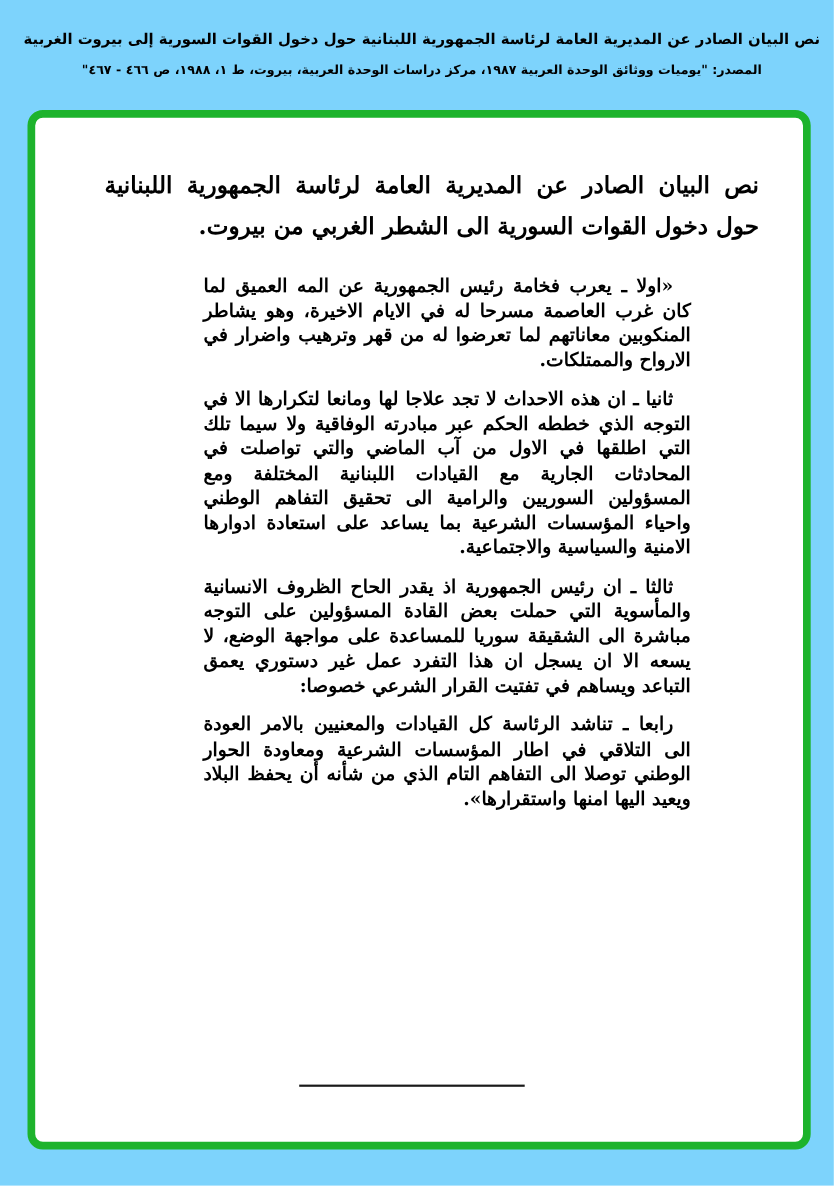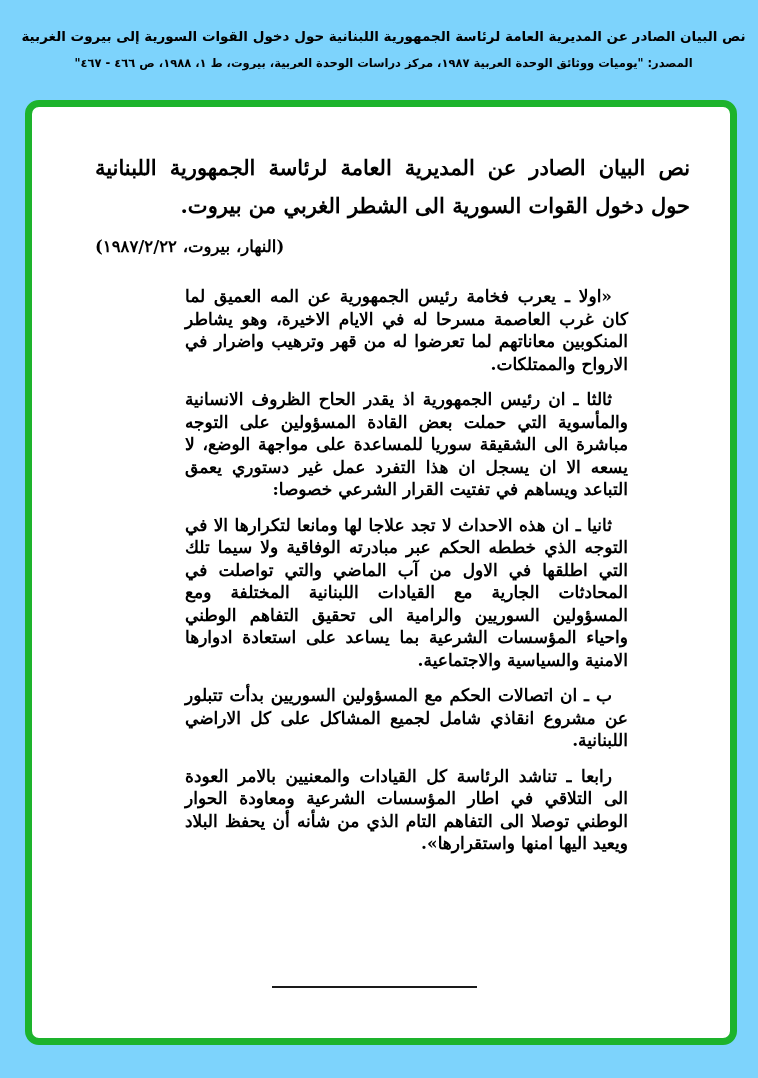--- a/index.html
+++ b/index.html
@@ -110,27 +110,25 @@
   <div class="scan-header">
     <div class="line1">نص البيان الصادر عن المديرية العامة لرئاسة الجمهورية اللبنانية حول دخول القوات السورية إلى بيروت الغربية</div>
     <div class="line2">المصدر: "يوميات ووثائق الوحدة العربية ١٩٨٧، مركز دراسات الوحدة العربية، بيروت، ط ١، ١٩٨٨، ص ٤٦٦ - ٤٦٧"</div>
   </div>
 
   <div class="frame">
     <div class="doc">
 
       <div class="doc-title">نص البيان الصادر عن المديرية العامة لرئاسة الجمهورية اللبنانية حول دخول القوات السورية الى الشطر الغربي من بيروت.</div>
 
-      <div class="doc-dateline">(النهار، بيروت، ١٩٨٧/٢/٢٢)</div>
 
       <div class="doc-body">
         <p>«اولا ـ يعرب فخامة رئيس الجمهورية عن المه العميق لما كان غرب العاصمة مسرحا له في الايام الاخيرة، وهو يشاطر المنكوبين معاناتهم لما تعرضوا له من قهر وترهيب واضرار في الارواح والممتلكات.</p>
+        <p>ثانيا ـ ان هذه الاحداث لا تجد علاجا لها ومانعا لتكرارها الا في التوجه الذي خططه الحكم عبر مبادرته الوفاقية ولا سيما تلك التي اطلقها في الاول من آب الماضي والتي تواصلت في المحادثات الجارية مع القيادات اللبنانية المختلفة ومع المسؤولين السوريين والرامية الى تحقيق التفاهم الوطني واحياء المؤسسات الشرعية بما يساعد على استعادة ادوارها الامنية والسياسية والاجتماعية.</p>
         <p>ثالثا ـ ان رئيس الجمهورية اذ يقدر الحاح الظروف الانسانية والمأسوية التي حملت بعض القادة المسؤولين على التوجه مباشرة الى الشقيقة سوريا للمساعدة على مواجهة الوضع، لا يسعه الا ان يسجل ان هذا التفرد عمل غير دستوري يعمق التباعد ويساهم في تفتيت القرار الشرعي خصوصا:</p>
-        <p>ثانيا ـ ان هذه الاحداث لا تجد علاجا لها ومانعا لتكرارها الا في التوجه الذي خططه الحكم عبر مبادرته الوفاقية ولا سيما تلك التي اطلقها في الاول من آب الماضي والتي تواصلت في المحادثات الجارية مع القيادات اللبنانية المختلفة ومع المسؤولين السوريين والرامية الى تحقيق التفاهم الوطني واحياء المؤسسات الشرعية بما يساعد على استعادة ادوارها الامنية والسياسية والاجتماعية.</p>
-        <p>ب ـ ان اتصالات الحكم مع المسؤولين السوريين بدأت تتبلور عن مشروع انقاذي شامل لجميع المشاكل على كل الاراضي اللبنانية.</p>
         <p>رابعا ـ تناشد الرئاسة كل القيادات والمعنيين بالامر العودة الى التلاقي في اطار المؤسسات الشرعية ومعاودة الحوار الوطني توصلا الى التفاهم التام الذي من شأنه أن يحفظ البلاد ويعيد اليها امنها واستقرارها».</p>
       </div>
 
       <div class="end-rule"></div>
 
     </div>
   </div>
 
 </div>
 

